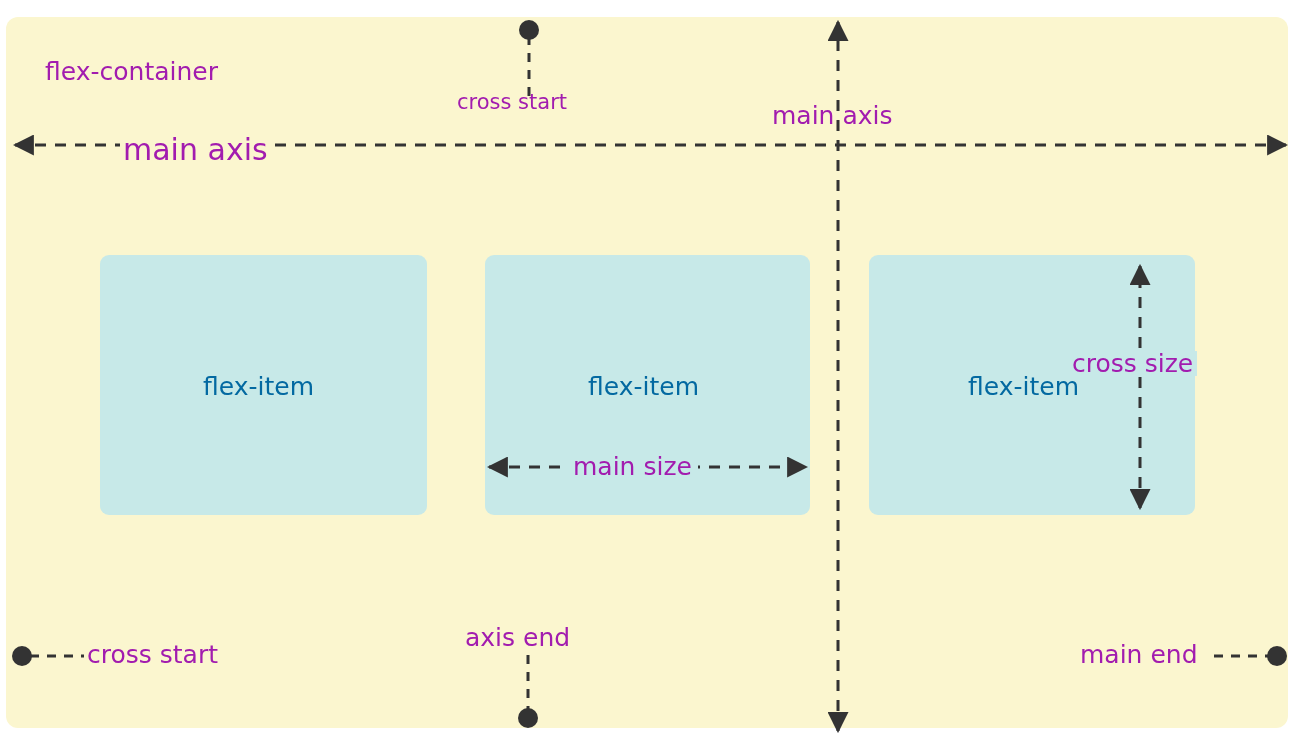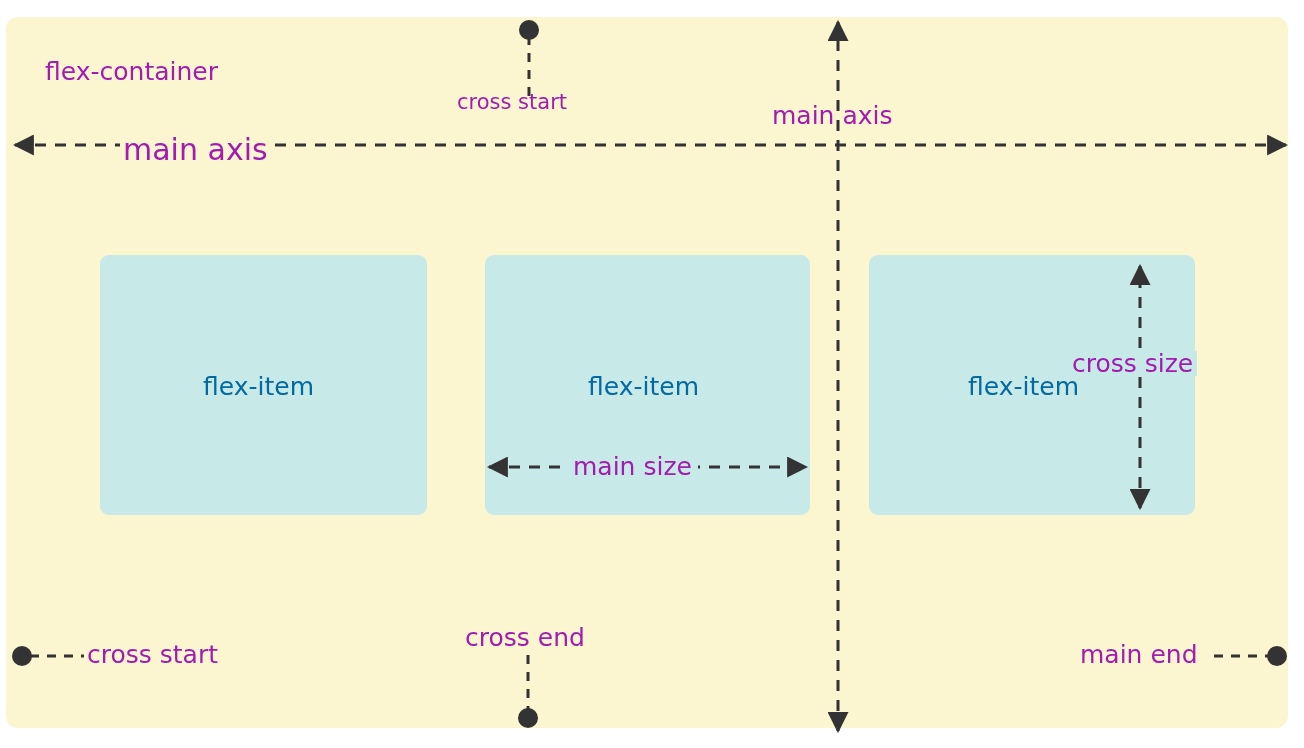--- a/index.html
+++ b/index.html
@@ -140,21 +140,21 @@
   </svg>
 
   <div class="lbl lbl-container">flex-container</div>
 
   <div class="lbl lbl-cross-start">cross start</div>
 
   <div class="lbl lbl-cross-axis">main axis</div>
 
   <div class="lbl lbl-main-axis">main axis</div>
 
-  <div class="lbl lbl-cross-end">cross end</div>
+  <div class="lbl lbl-cross-end">axis end</div>
 
   <div class="lbl lbl-main-start">cross start</div>
 
   <div class="lbl lbl-main-end">main end</div>
 
   <div class="lbl lbl-main-size">main size</div>
 
   <div class="lbl lbl-cross-size">cross size</div>
 
   <div class="item-label item-label-1">flex-item</div>

